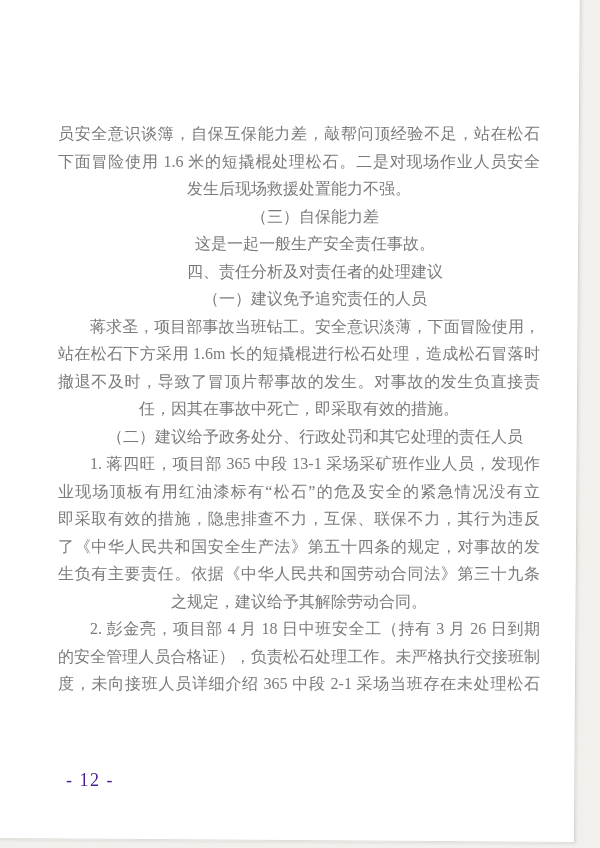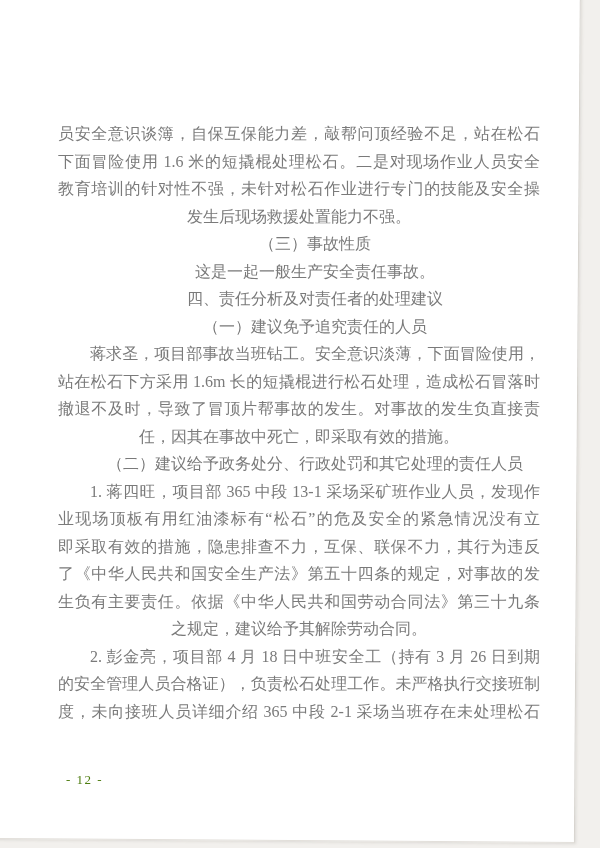--- a/index.html
+++ b/index.html
@@ -53,36 +53,35 @@
     text-align: justify;
     text-align-last: justify;
     text-justify: inter-character;
   }
   .pagenum {
     position: absolute;
     left: 66px;
     top: 770px;
     height: 20px;
     line-height: 20px;
-    font-size: 13px;
+    font-size: 18px;
     letter-spacing: 1.5px;
-    color: #4d7c0f;
+    color: #4c1d95;
   }
 </style>
 </head>
 <body>
 
 <div class="scene">
   <div class="paper"></div>
   <div class="textblock">
       <div class="line justify">员安全意识谈簿，自保互保能力差，敲帮问顶经验不足，站在松石</div>
       <div class="line justify">下面冒险使用 1.6 米的短撬棍处理松石。二是对现场作业人员安全</div>
-      <div class="line justify">教育培训的针对性不强，未针对松石作业进行专门的技能及安全操</div>
       <div class="line">发生后现场救援处置能力不强。</div>
-      <div class="line indent">（三）事故性质</div>
+      <div class="line indent">（三）自保能力差</div>
       <div class="line indent">这是一起一般生产安全责任事故。</div>
       <div class="line indent">四、责任分析及对责任者的处理建议</div>
       <div class="line indent">（一）建议免予追究责任的人员</div>
       <div class="line indent justify">蒋求圣，项目部事故当班钻工。安全意识淡薄，下面冒险使用，</div>
       <div class="line justify">站在松石下方采用 1.6m 长的短撬棍进行松石处理，造成松石冒落时</div>
       <div class="line justify">撤退不及时，导致了冒顶片帮事故的发生。对事故的发生负直接责</div>
       <div class="line">任，因其在事故中死亡，即采取有效的措施。</div>
       <div class="line indent">（二）建议给予政务处分、行政处罚和其它处理的责任人员</div>
       <div class="line indent justify">1. 蒋四旺，项目部 365 中段 13-1 采场采矿班作业人员，发现作</div>
       <div class="line justify">业现场顶板有用红油漆标有“松石”的危及安全的紧急情况没有立</div>

